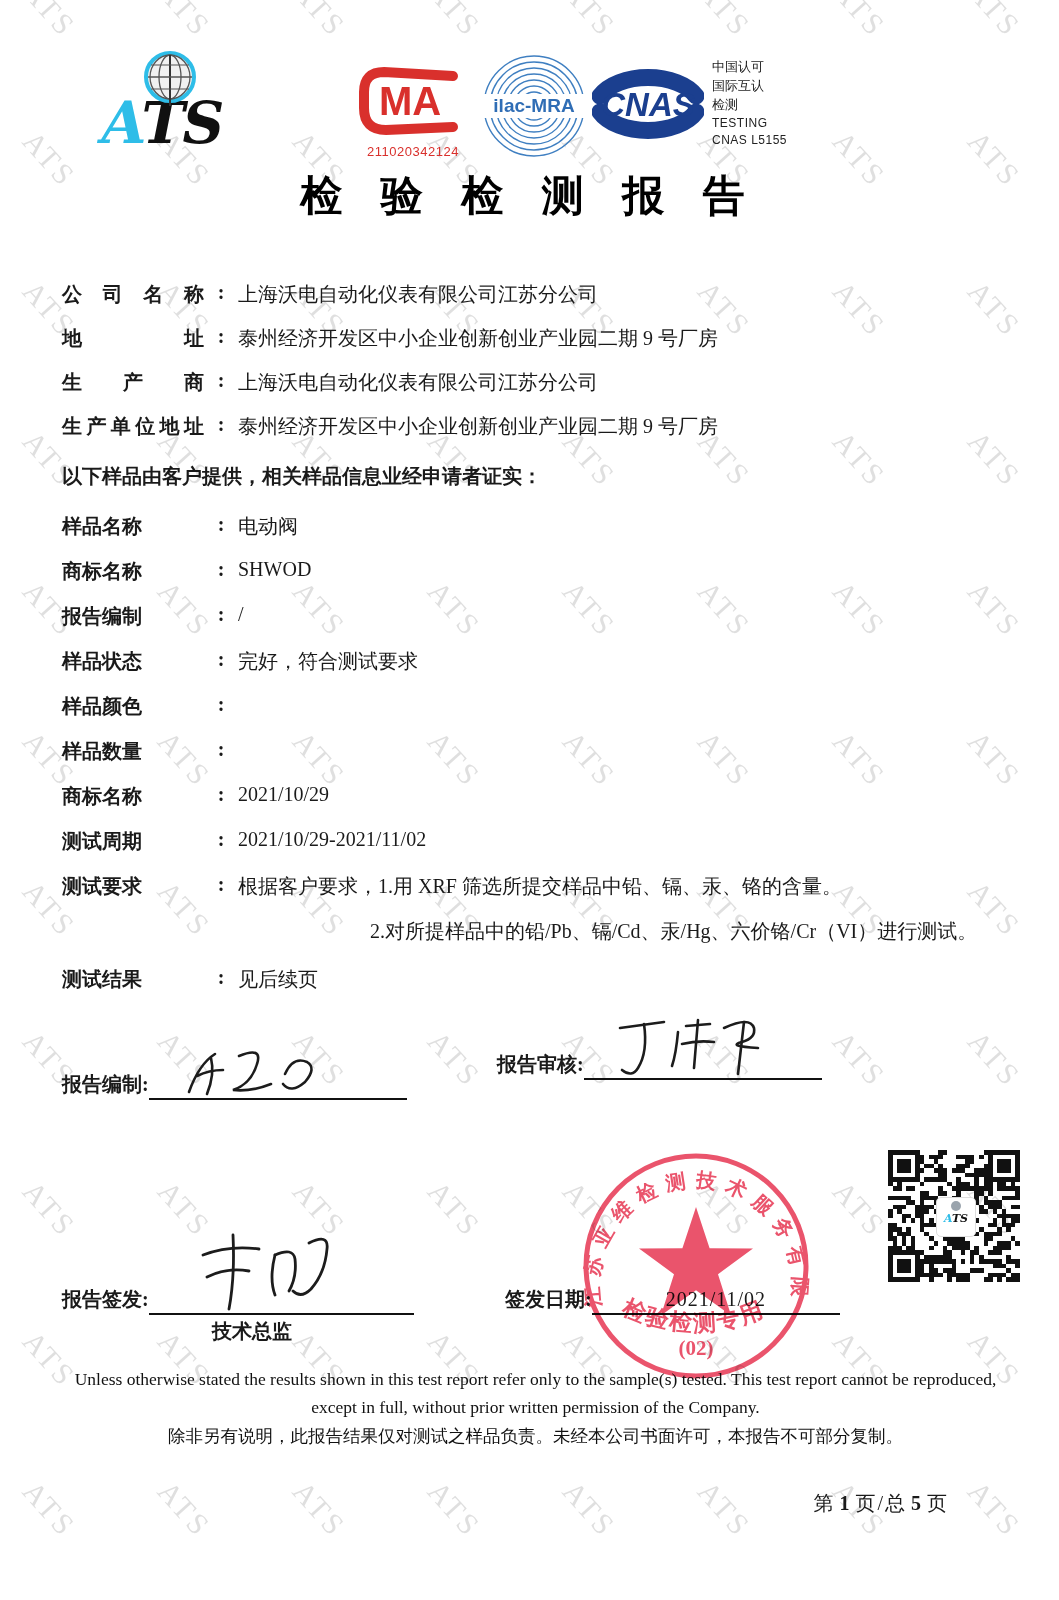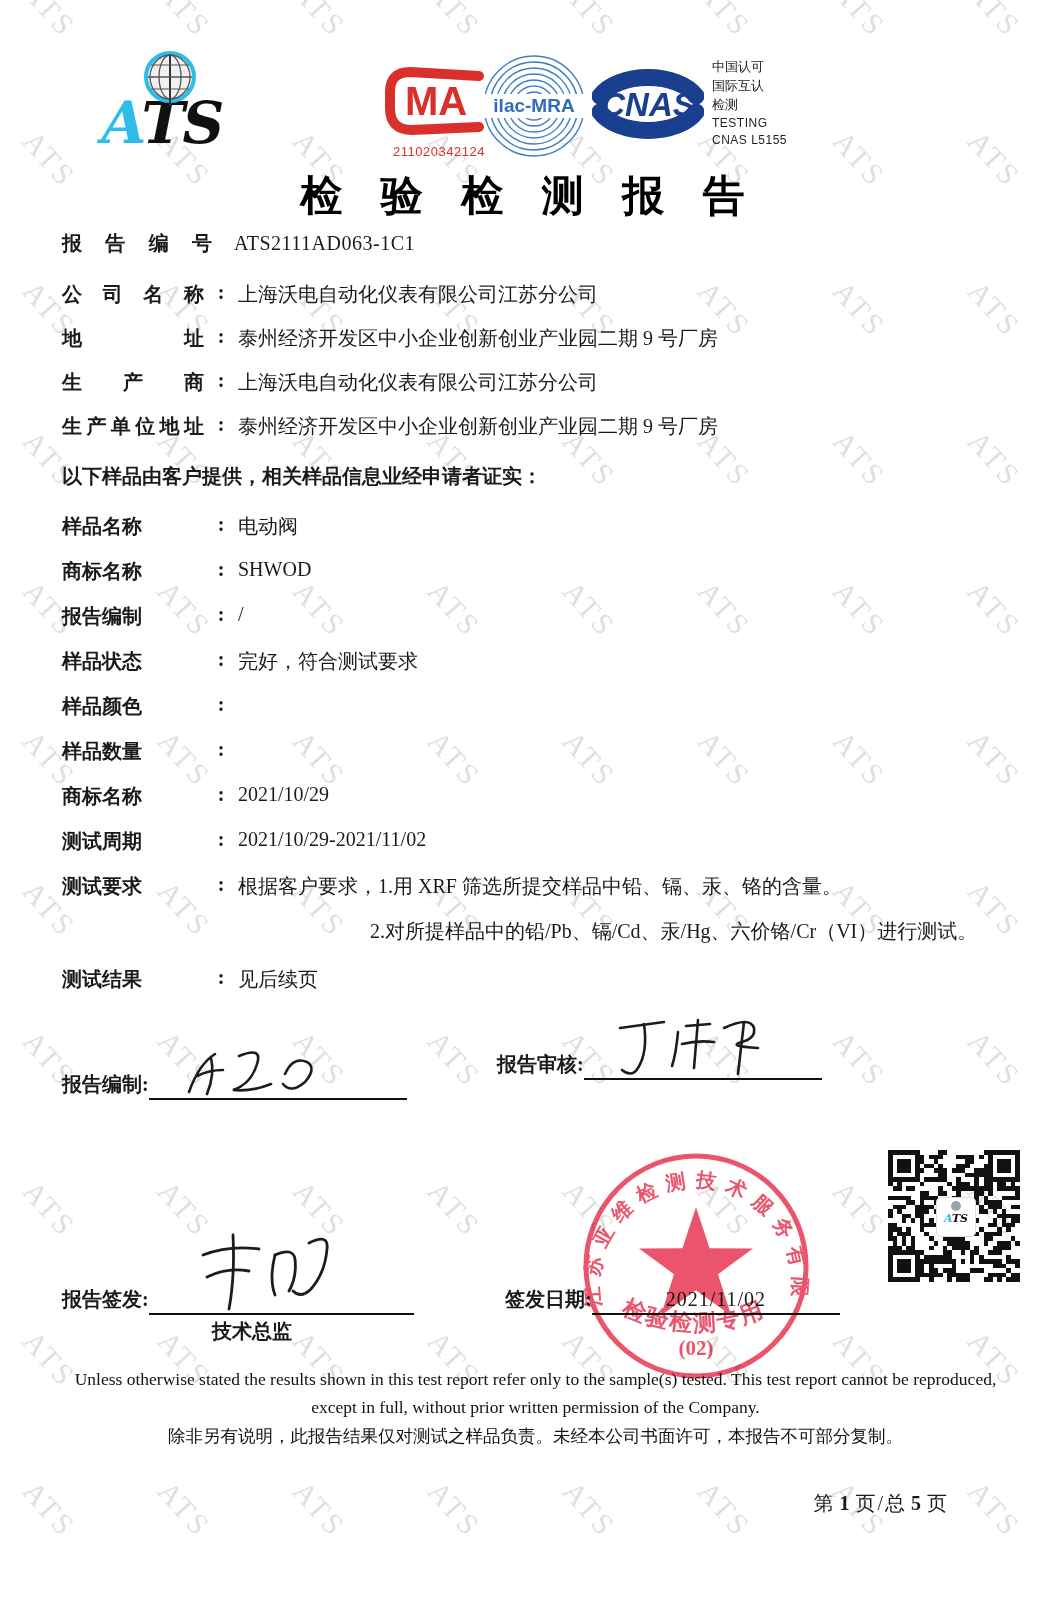--- a/index.html
+++ b/index.html
@@ -16,21 +16,21 @@
   }
   
   .content{position:absolute;inset:0;z-index:1;}
   .hdr{position:absolute;top:48px;left:0;width:100%;height:130px;}
   .ats-logo{position:absolute;left:82px;top:2px;width:160px;text-align:center;}
   .ats-globe{position:relative;margin:0 auto -14px auto;width:58px;height:58px;left:8px;}
   .ats-letters{font-style:italic;font-weight:900;font-size:58px;line-height:1;
     font-family:"DejaVu Serif","Liberation Serif",serif;letter-spacing:-2px;}
   .ats-a{color:#2ebde8;}
   .ats-ts{color:#101010;}
-  .cma{position:absolute;left:348px;top:12px;width:130px;text-align:center;margin-left:26px;}
+  .cma{position:absolute;left:348px;top:12px;width:130px;text-align:center;}
   .cma-num{color:#d9302c;font-size:13px;font-family:"Liberation Sans","DejaVu Sans",sans-serif;margin-top:-2px;letter-spacing:0.5px;}
   .ilac{position:absolute;left:478px;top:2px;width:112px;height:112px;}
   .cnas{position:absolute;left:592px;top:14px;width:112px;height:84px;}
   .cnas-side{position:absolute;left:712px;top:10px;font-family:"Liberation Sans","DejaVu Sans",sans-serif;
     font-size:13px;line-height:1.45;color:#222;}
   .cnas-side .en{font-size:12px;letter-spacing:0.5px;}
   
   .title{position:absolute;top:168px;left:0;width:100%;text-align:center;
     font-size:42px;font-weight:700;letter-spacing:14px;color:#000;}
   .report-no{position:absolute;top:230px;left:62px;font-size:20px;display:flex;align-items:baseline;}
@@ -221,24 +221,20 @@
       <div class="cnas-side">
         <div>中国认可</div>
         <div>国际互认</div>
         <div>检测</div>
         <div class="en">TESTING</div>
         <div class="en">CNAS L5155</div>
       </div>
     </div>
 
     <div class="title">检 验 检 测 报 告</div>
-    <div class="report-no">
-      <span class="lab">报 告 编 号</span>
-      <span class="val">ATS2111AD063-1C1</span>
-    </div>
 
     <div class="doc-body">
       <div class="frow">
           <span class="lab j">公司名称</span>
           <span class="colon">:</span>
           <span class="val">上海沃电自动化仪表有限公司江苏分公司</span>
         </div>
       <div class="frow">
           <span class="lab j">地址</span>
           <span class="colon">:</span>

